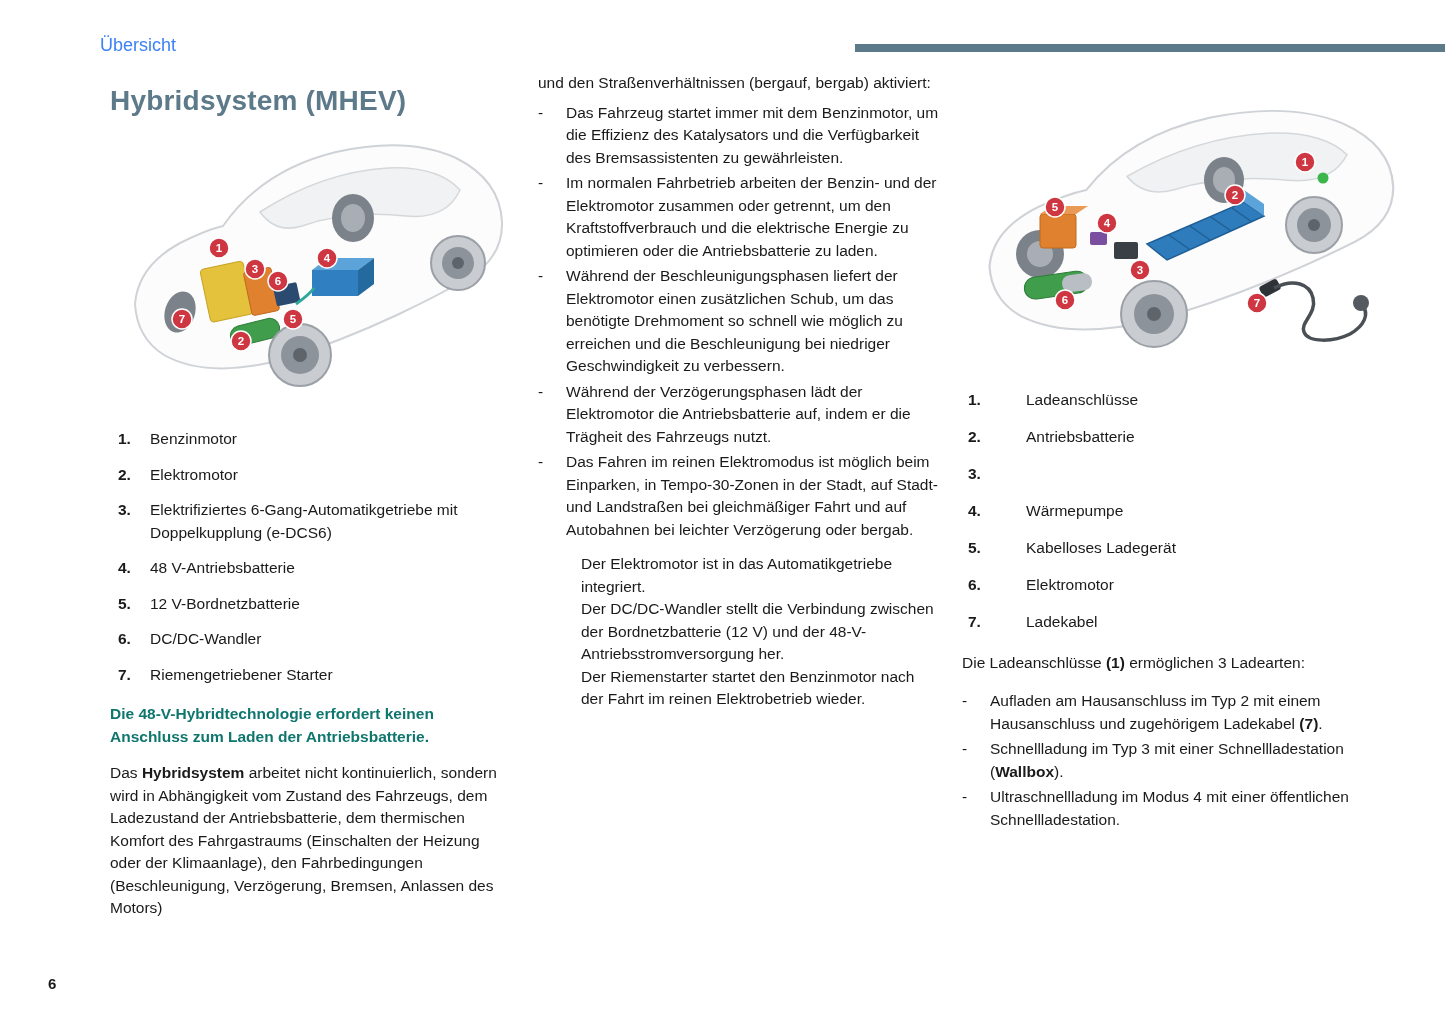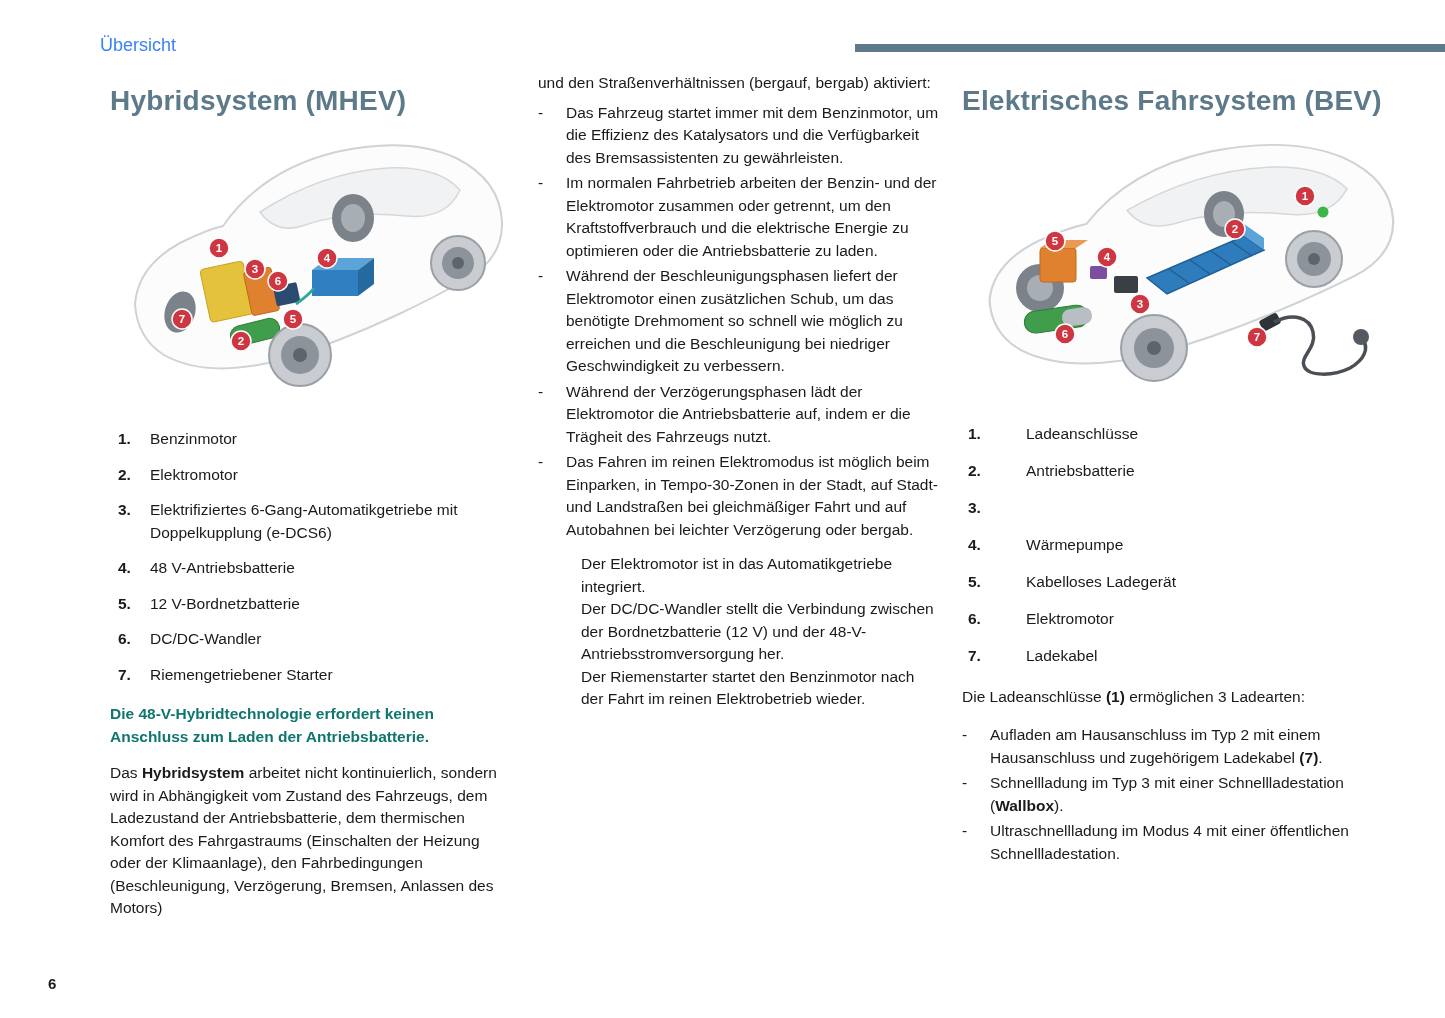--- a/index.html
+++ b/index.html
@@ -178,21 +178,20 @@
     </div>
 
     <div class="outro">
       <p>Der Elektromotor ist in das Automatikgetriebe integriert.</p>
       <p>Der DC/DC-Wandler stellt die Verbindung zwischen der Bordnetzbatterie (12 V) und der 48-V-Antriebsstromversorgung her.</p>
       <p>Der Riemenstarter startet den Benzinmotor nach der Fahrt im reinen Elektrobetrieb wieder.</p>
     </div>
   </section>
 
   <section class="col col-right">
-    <h1 class="section-title" style="color: rgb(93, 122, 138);">Elektrisches Fahrsystem (BEV)</h1>
 
     <svg class="car-svg" width="440" height="285" viewBox="0 0 440 285">
       <g transform="scale(1.1,0.98)">
         <path d="M25,178 Q28,140 70,117 Q96,104 113,100 Q152,44 226,26 Q298,10 346,32 Q390,54 392,96 Q393,132 357,153 Q325,171 287,189 Q227,217 171,234 Q97,253 54,229 Q27,212 25,178 Z" fill="#fcfcfc" stroke="#cfd2d6" stroke-width="2"></path>
         <path d="M150,86 Q212,46 278,42 Q328,40 350,64 Q336,94 296,90 Q238,84 192,100 Q166,108 150,86 Z" fill="#f1f2f3" stroke="#d5d8db" stroke-width="1.5"></path>
       </g>
       <g>
         <ellipse cx="262" cy="88" rx="20" ry="23" fill="#7c828a"></ellipse>
         <ellipse cx="262" cy="88" rx="11" ry="13" fill="#a9aeb5"></ellipse>
         <circle cx="78" cy="162" r="24" fill="#7c828a"></circle>

